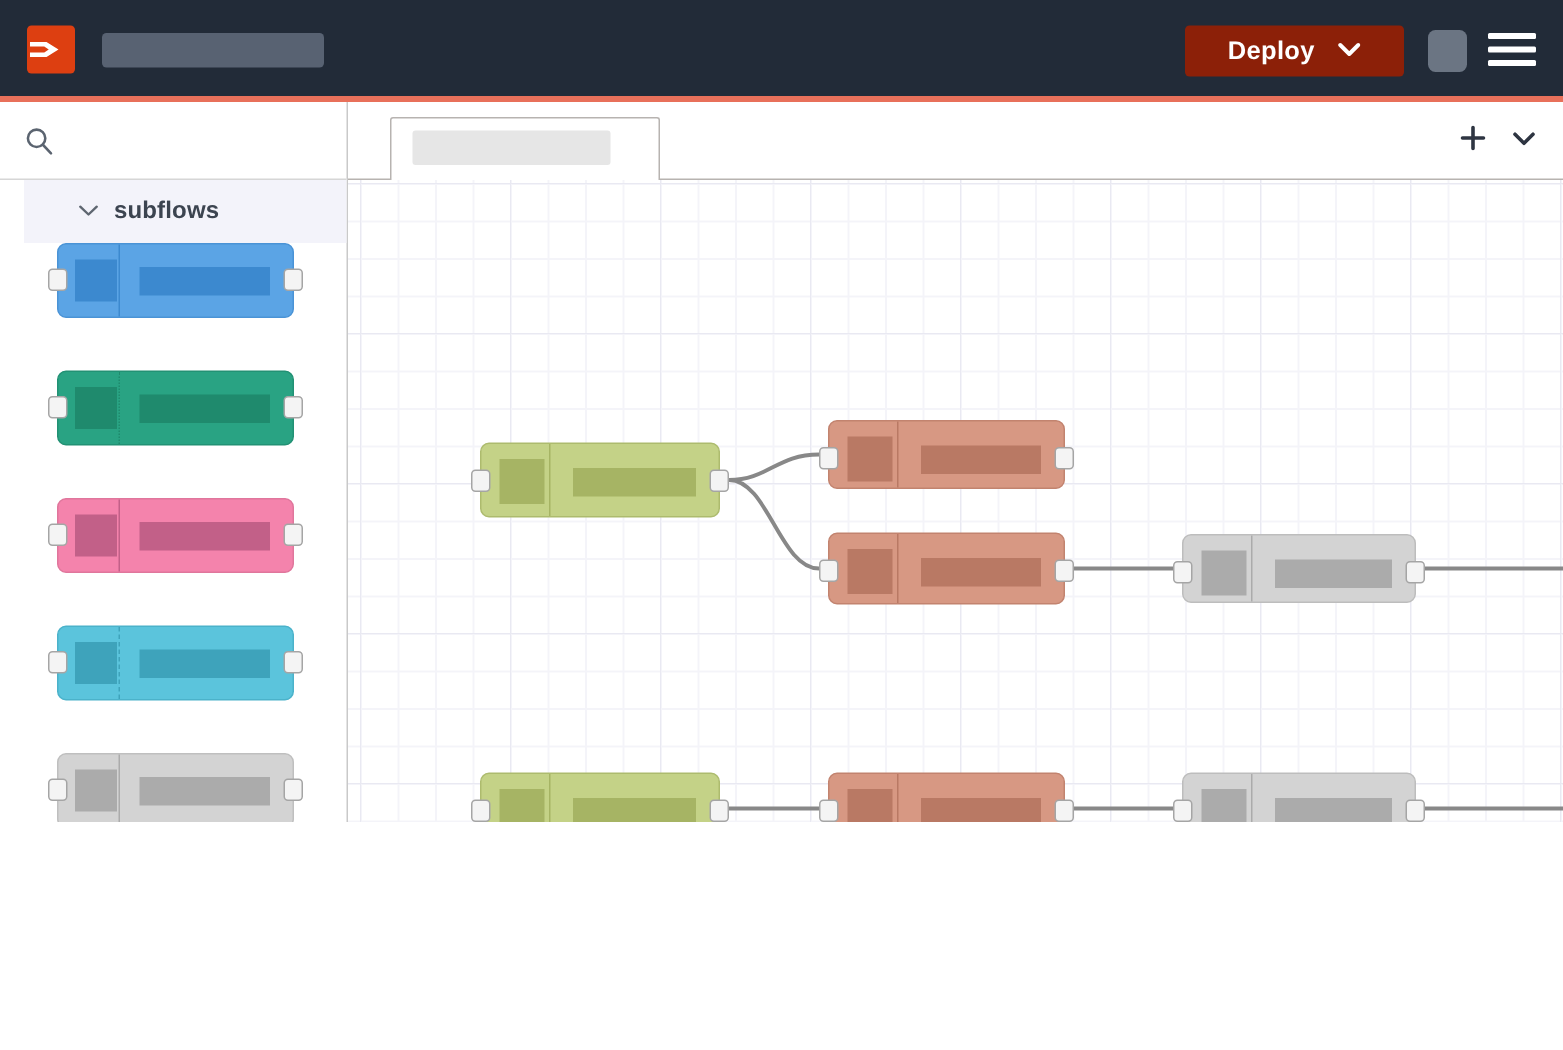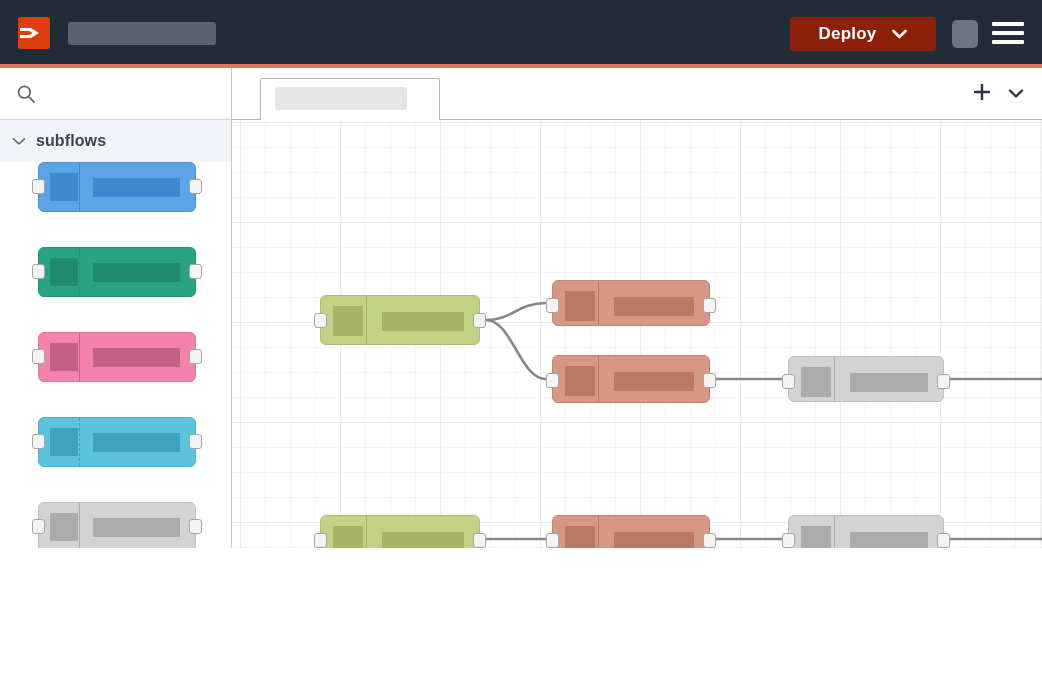--- a/index.html
+++ b/index.html
@@ -129,27 +129,28 @@
     border: none;
     outline: none;
     background: transparent;
     font-family: "Liberation Sans", sans-serif;
     font-size: 14px;
     color: #555;
     padding: 0;
   }
   .category {
     position: absolute;
-    left: 0; top: 52px;
+    left: 16px; top: 52px;
     width: 231px; height: 42px;
     background: #F3F3FA;
     display: flex;
     align-items: center;
     cursor: pointer;
     user-select: none;
+    padding-left: 24px;
   }
   .category-caret {
     margin-left: 12px;
     margin-right: 10px;
     display: block;
   }
   .category-label {
     font-size: 16px;
     font-weight: bold;
     color: #3C4450;

